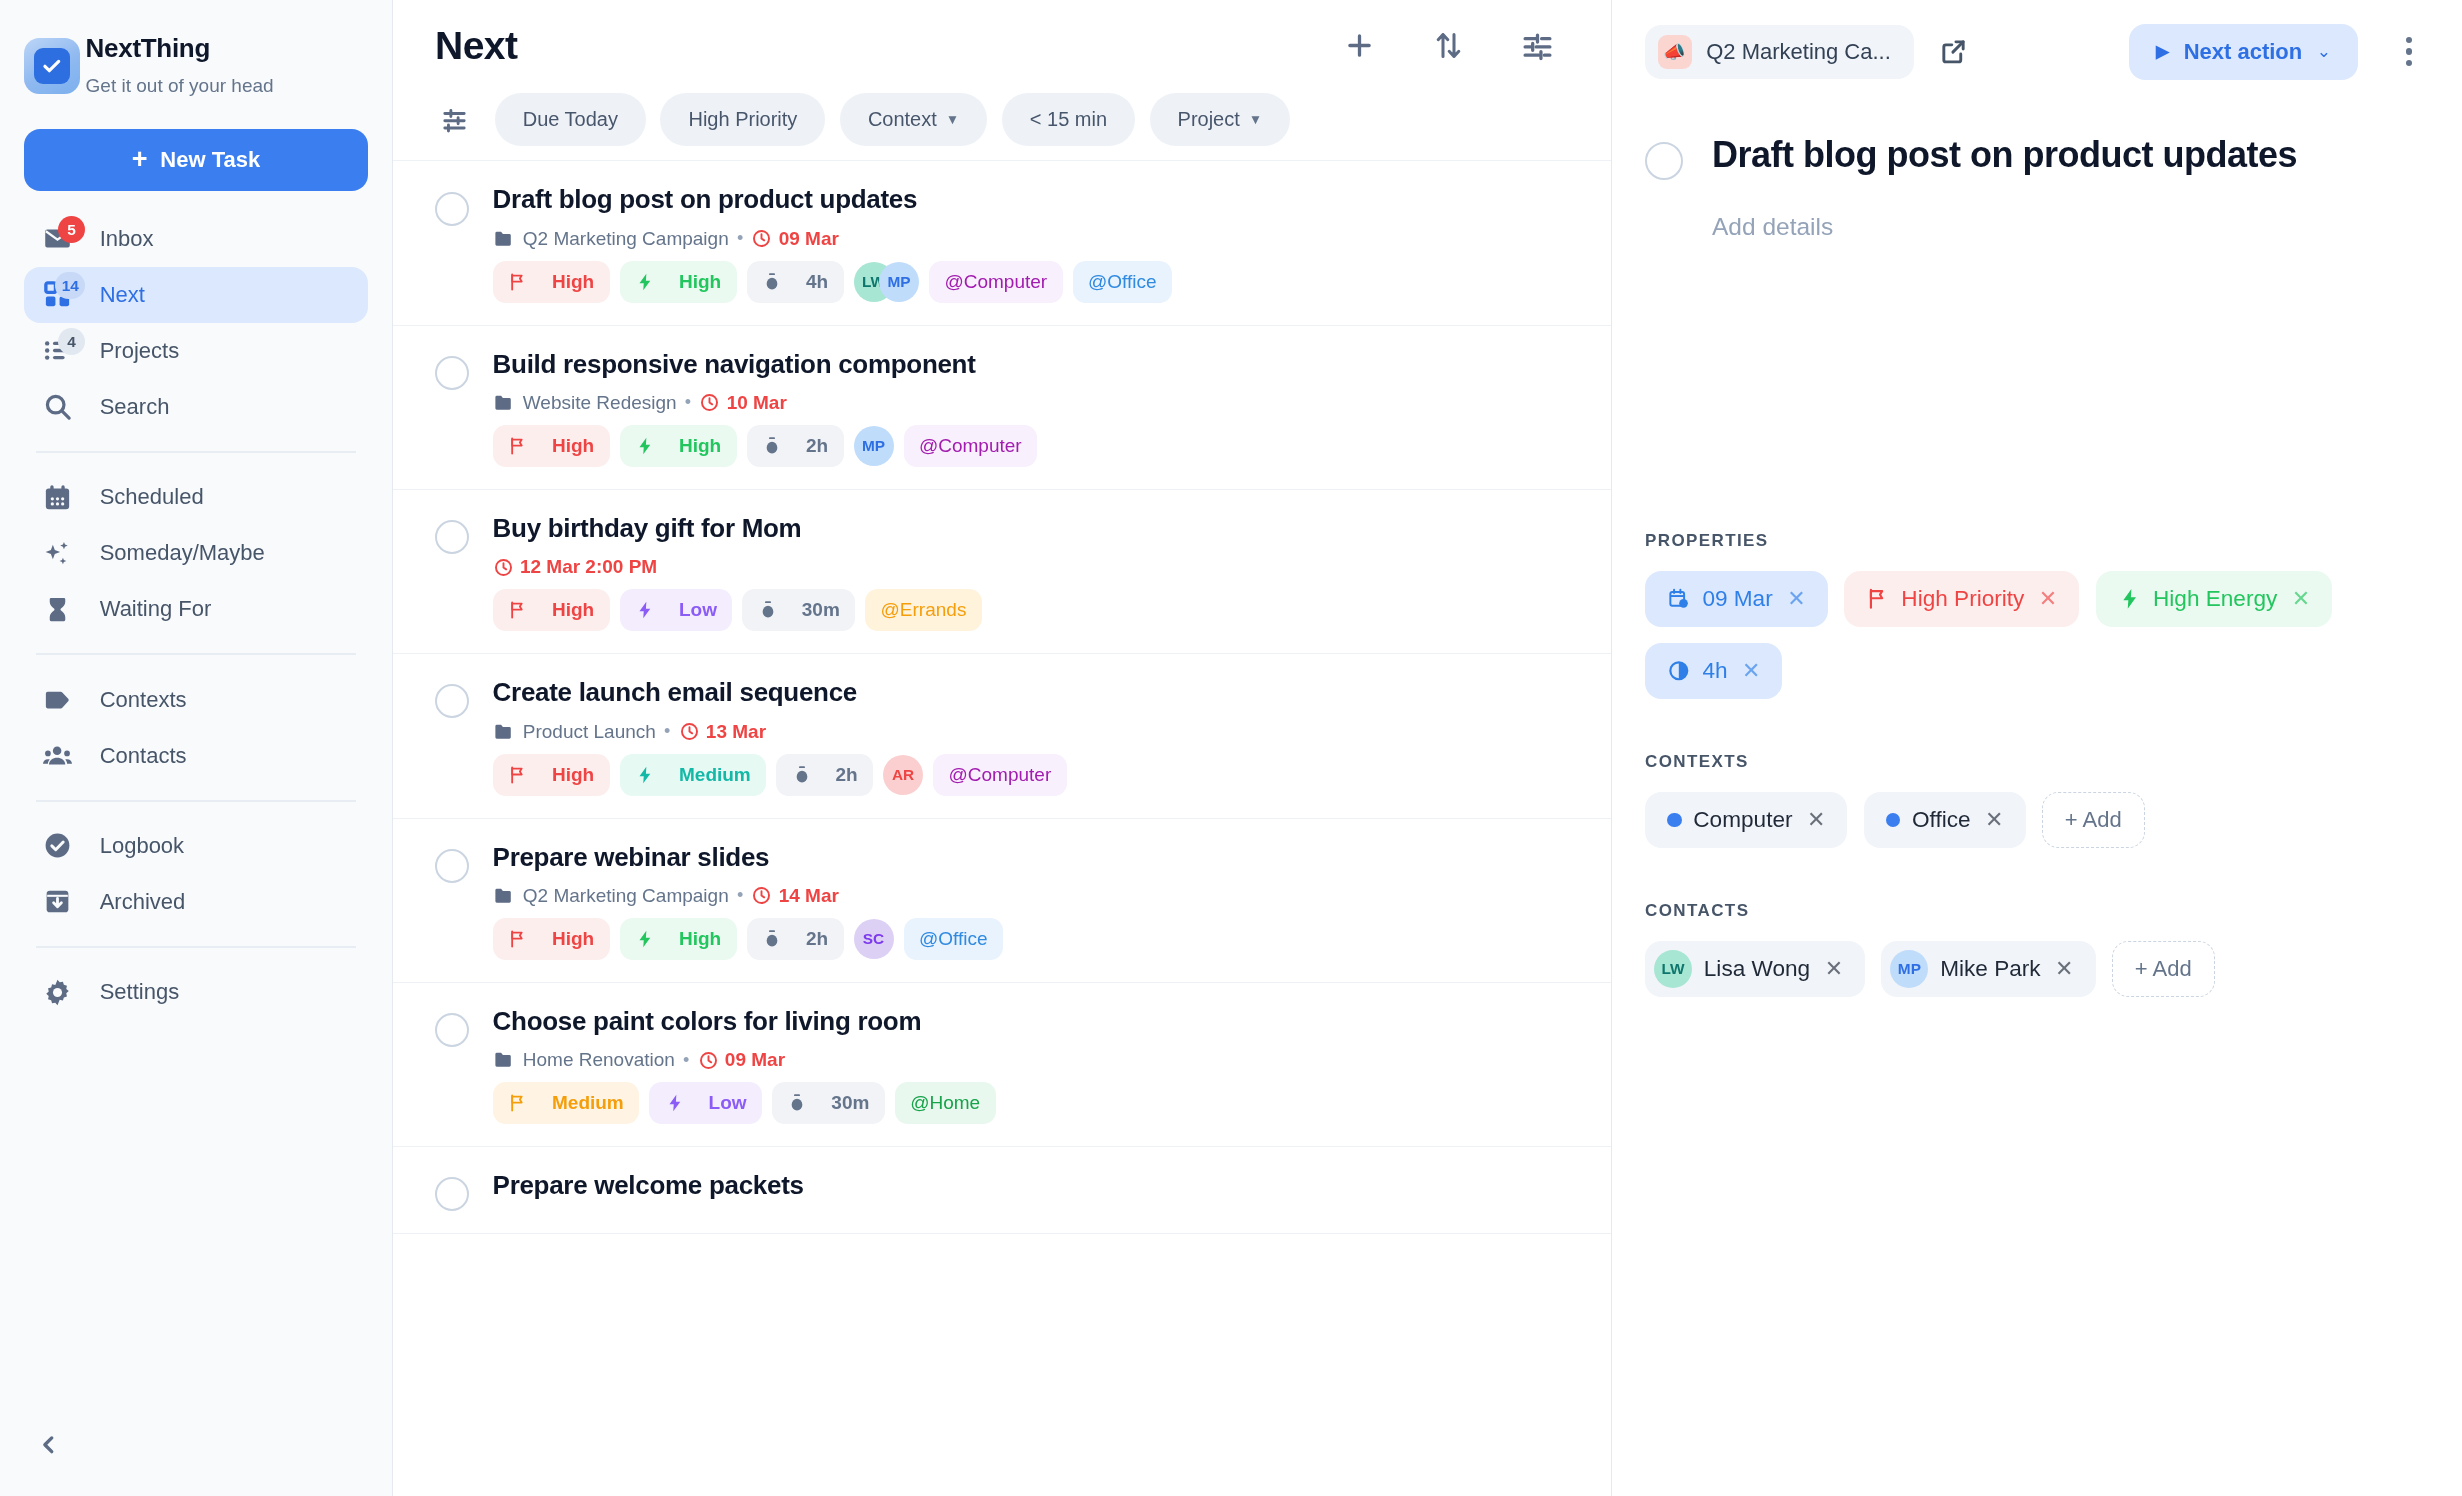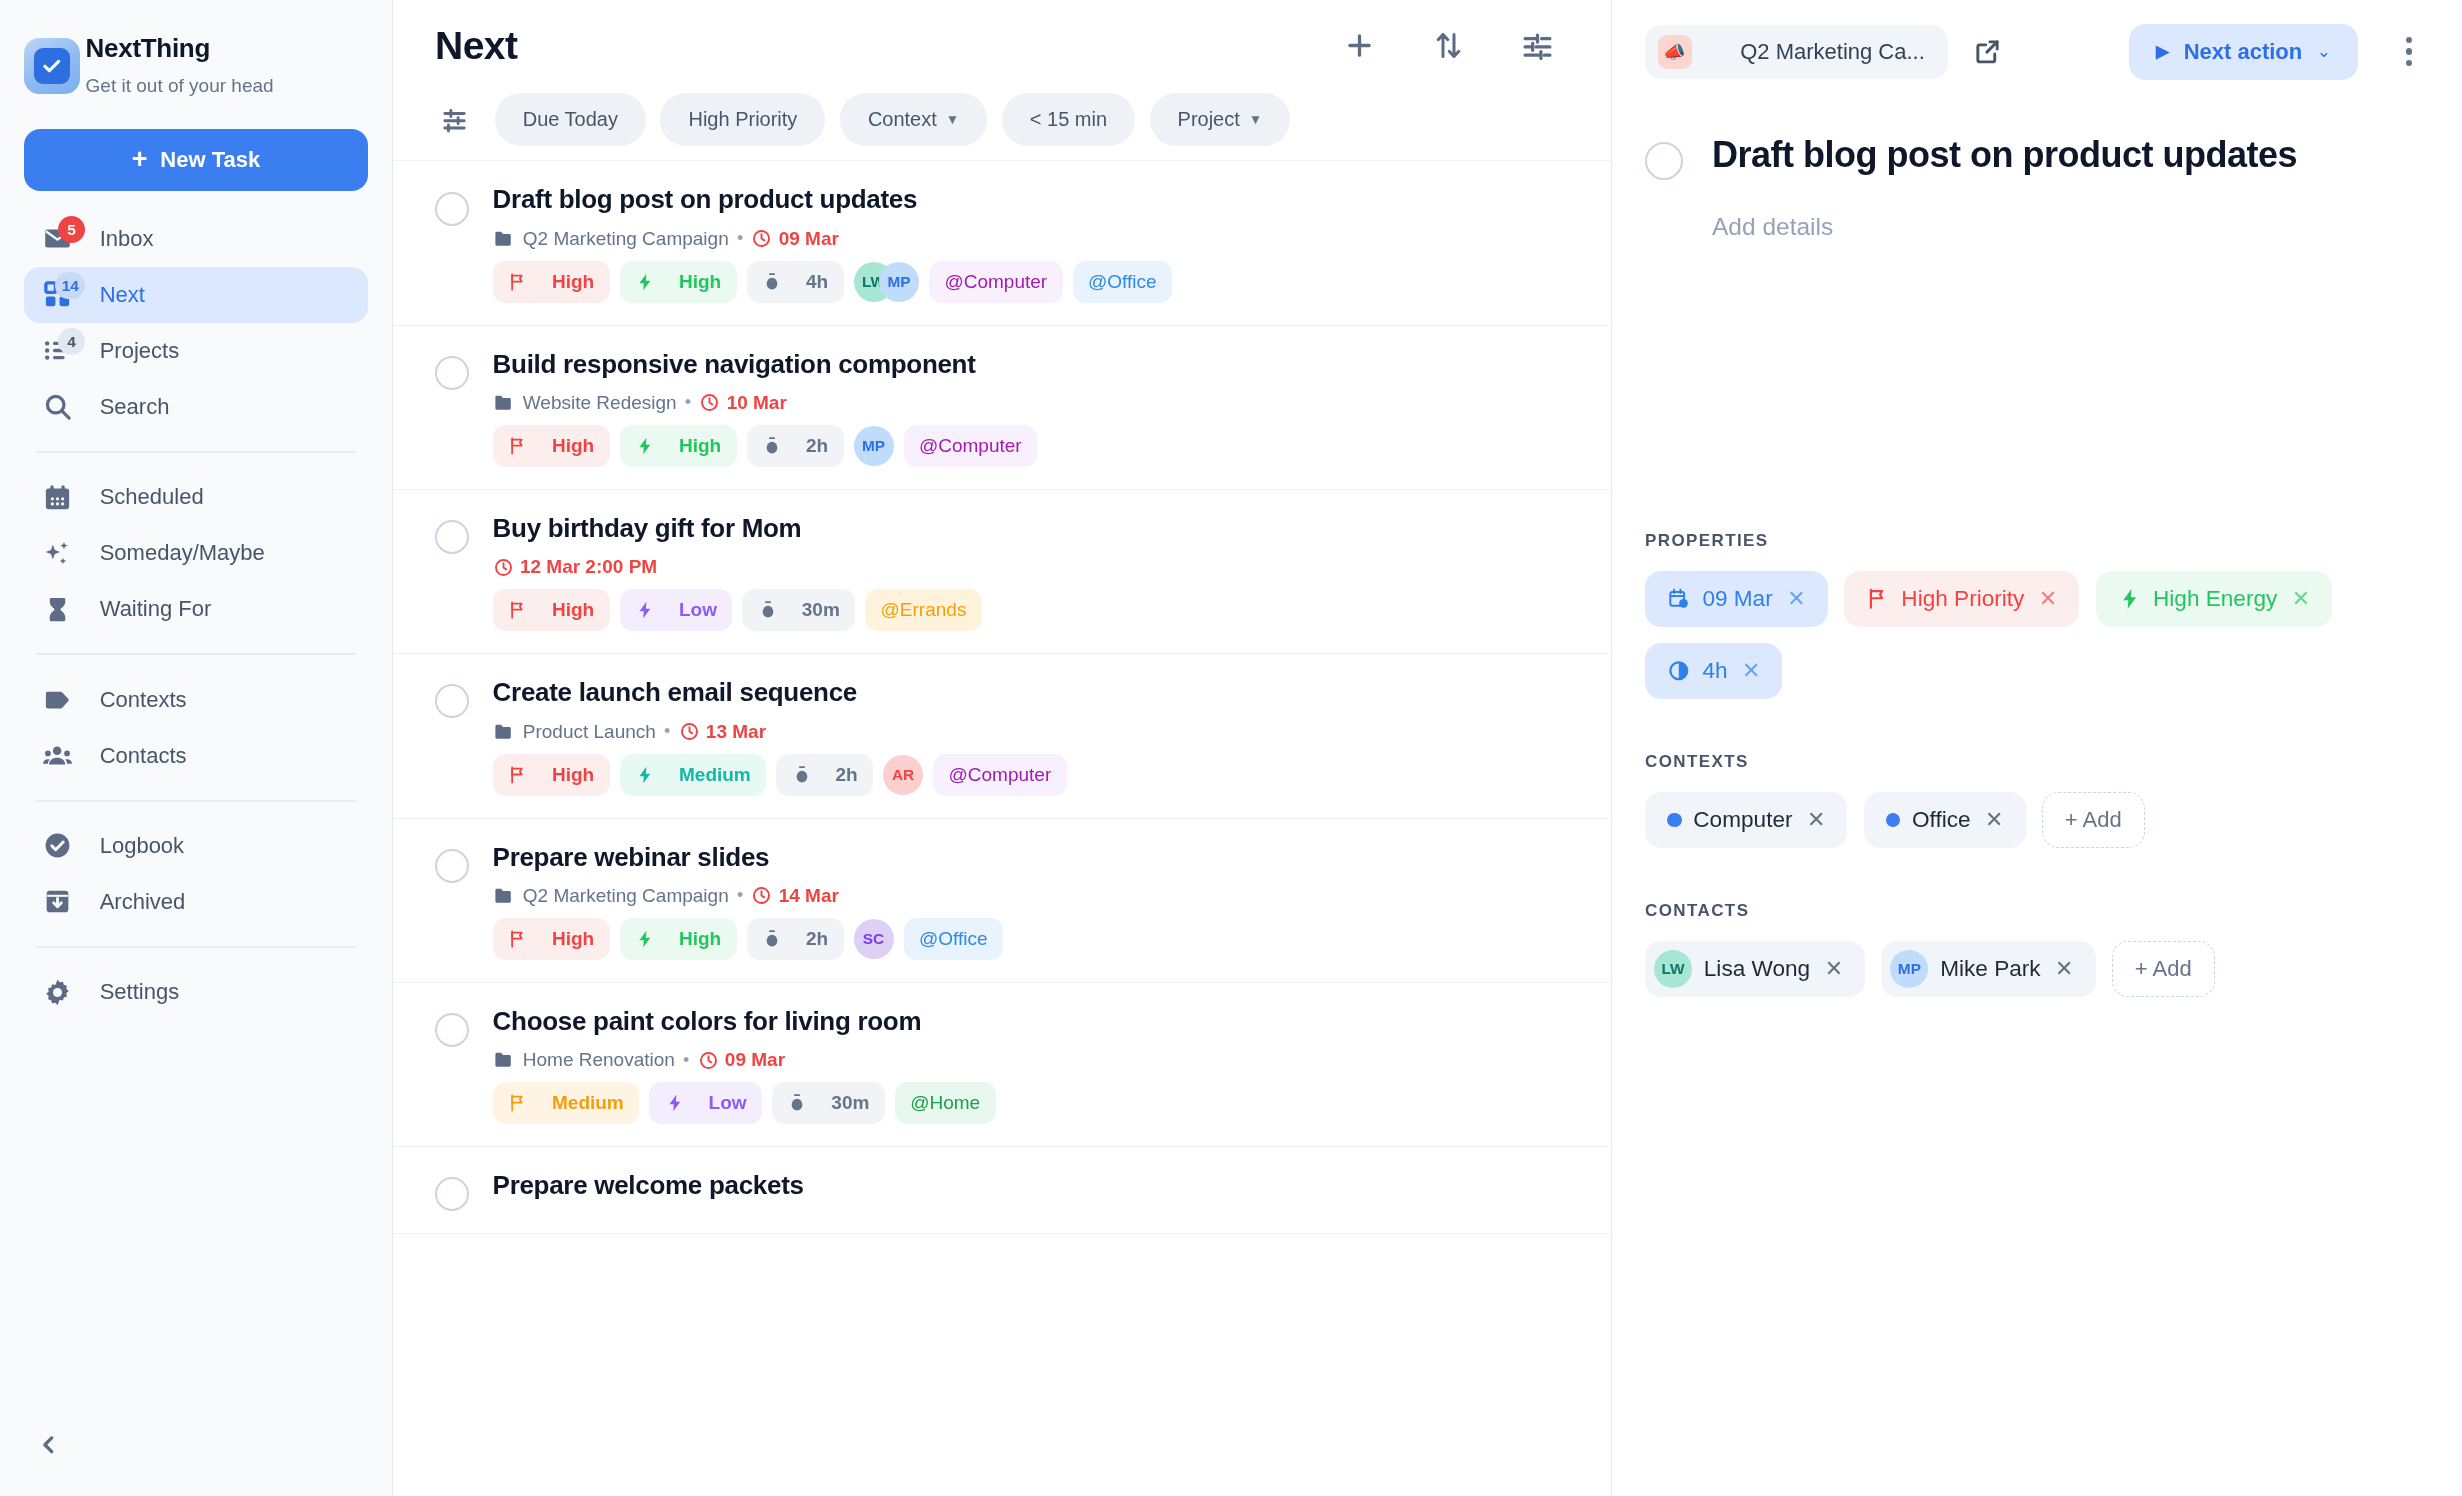--- a/index.html
+++ b/index.html
@@ -163,21 +163,21 @@
   .detail-head{display:flex;align-items:center;gap:20px;padding:23.6px 33px 0 33px;}
   .proj-pill{
     height:54px;padding:0 23.6px 0 12.7px;border-radius:16.3px;background:#f1f4f8;
     display:flex;align-items:center;gap:14.5px;font-size:22px;color:#334155;cursor:pointer;
     max-width:317px;
   }
   .proj-emoji{
     width:34px;height:34px;flex:0 0 34px;border-radius:9px;background:#fbd5d0;
     display:flex;align-items:center;justify-content:center;font-size:18px;
   }
-  .proj-name{overflow:hidden;white-space:nowrap;text-overflow:ellipsis;margin-left:34px;}
+  .proj-name{overflow:hidden;white-space:nowrap;text-overflow:ellipsis;}
   .ext-icon{width:38px;height:38px;display:flex;align-items:center;justify-content:center;cursor:pointer;}
   .ext-icon svg{width:29px;height:29px;stroke:#475569;fill:none;stroke-width:2.4;stroke-linecap:round;stroke-linejoin:round;}
   .next-action{
     margin-left:auto;height:56px;padding:0 27px;border-radius:16.3px;background:#dbe8fd;
     display:flex;align-items:center;gap:14.5px;color:#2f6fe4;font-size:22px;font-weight:bold;cursor:pointer;
   }
   .next-action .play{font-size:17px;}
   .next-action .chev{font-size:17px;font-weight:normal;}
   .kebab{width:40px;height:54px;display:flex;flex-direction:column;align-items:center;justify-content:center;gap:5.4px;cursor:pointer;margin-left:11px;}
   .kebab i{width:6.3px;height:6.3px;border-radius:50%;background:#64748b;display:block;}

